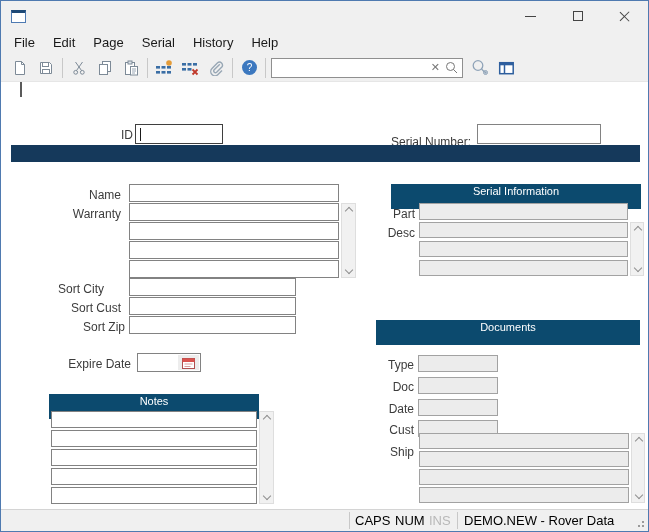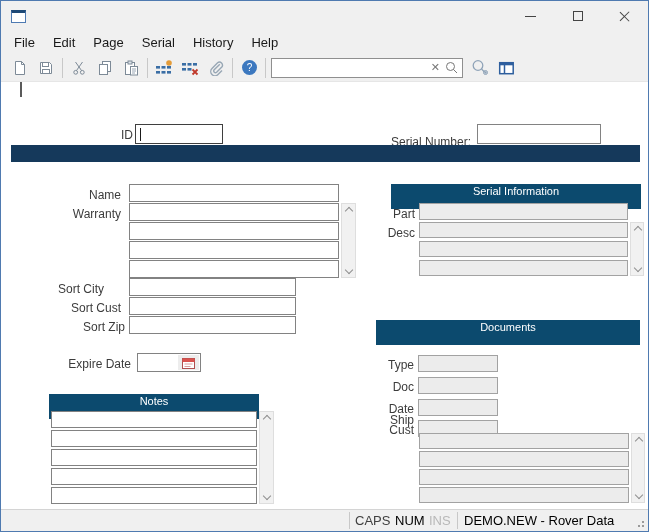--- a/index.html
+++ b/index.html
@@ -264,33 +264,33 @@
   <div class="sect-hdr" style="left:375px; top:319px; width:264px;">Documents</div>
   <div class="lbl" style="left:353px; top:357px; width:60px;">Type</div>
   <input class="field ro" style="left: 417px; top: 354px; width: 80px; height: 17px;" readonly="">
   <div class="lbl" style="left:353px; top:379px; width:60px;">Doc</div>
   <input class="field ro" style="left: 417px; top: 376px; width: 80px; height: 17px;" readonly="">
   <div class="lbl" style="left:353px; top:401px; width:60px;">Date</div>
   <input class="field ro" style="left: 417px; top: 398px; width: 80px; height: 17px;" readonly="">
   <div class="lbl" style="left:353px; top:422px; width:60px;">Cust</div>
   <input class="field ro" style="left: 417px; top: 419px; width: 80px; height: 17px;" readonly="">
 
-  <div class="lbl" style="left:353px; top:412px; width:60px;">Ship</div>
+  <div class="lbl" style="left:353px; top:444px; width:60px;">Ship</div>
   <input class="field ro" style="left: 418px; top: 432px; width: 210px; height: 16px;" readonly="">
   <input class="field ro" style="left: 418px; top: 450px; width: 210px; height: 16px;" readonly="">
   <input class="field ro" style="left: 418px; top: 468px; width: 210px; height: 16px;" readonly="">
   <input class="field ro" style="left: 418px; top: 486px; width: 210px; height: 16px;" readonly="">
   <div class="vscroll" style="left:630px; top:432px; width:14px; height:70px;">
     <span class="chev up" style="left:3.5px;"></span>
     <span class="chev down" style="left:3.5px;"></span>
   </div>
 
   <div class="statusbar">
     <div class="sep" style="left:348px;"></div>
-    <div class="st-item" style="left:354px; color:#404040;text-align:center;">CAPS</div>
+    <div class="st-item" style="left:354px; color:#000000;text-align:center;">CAPS</div>
     <div class="st-item" style="left:394px; color:#000;">NUM</div>
     <div class="st-item" style="left:428px; color:#b8b8b8;">INS</div>
     <div class="sep" style="left:456px;"></div>
     <div class="st-item" style="left:463px; color:#000;">DEMO.NEW - Rover Data Systems</div>
     <div class="grip"></div>
   </div>
 
 </div>
 
 </body></html>

